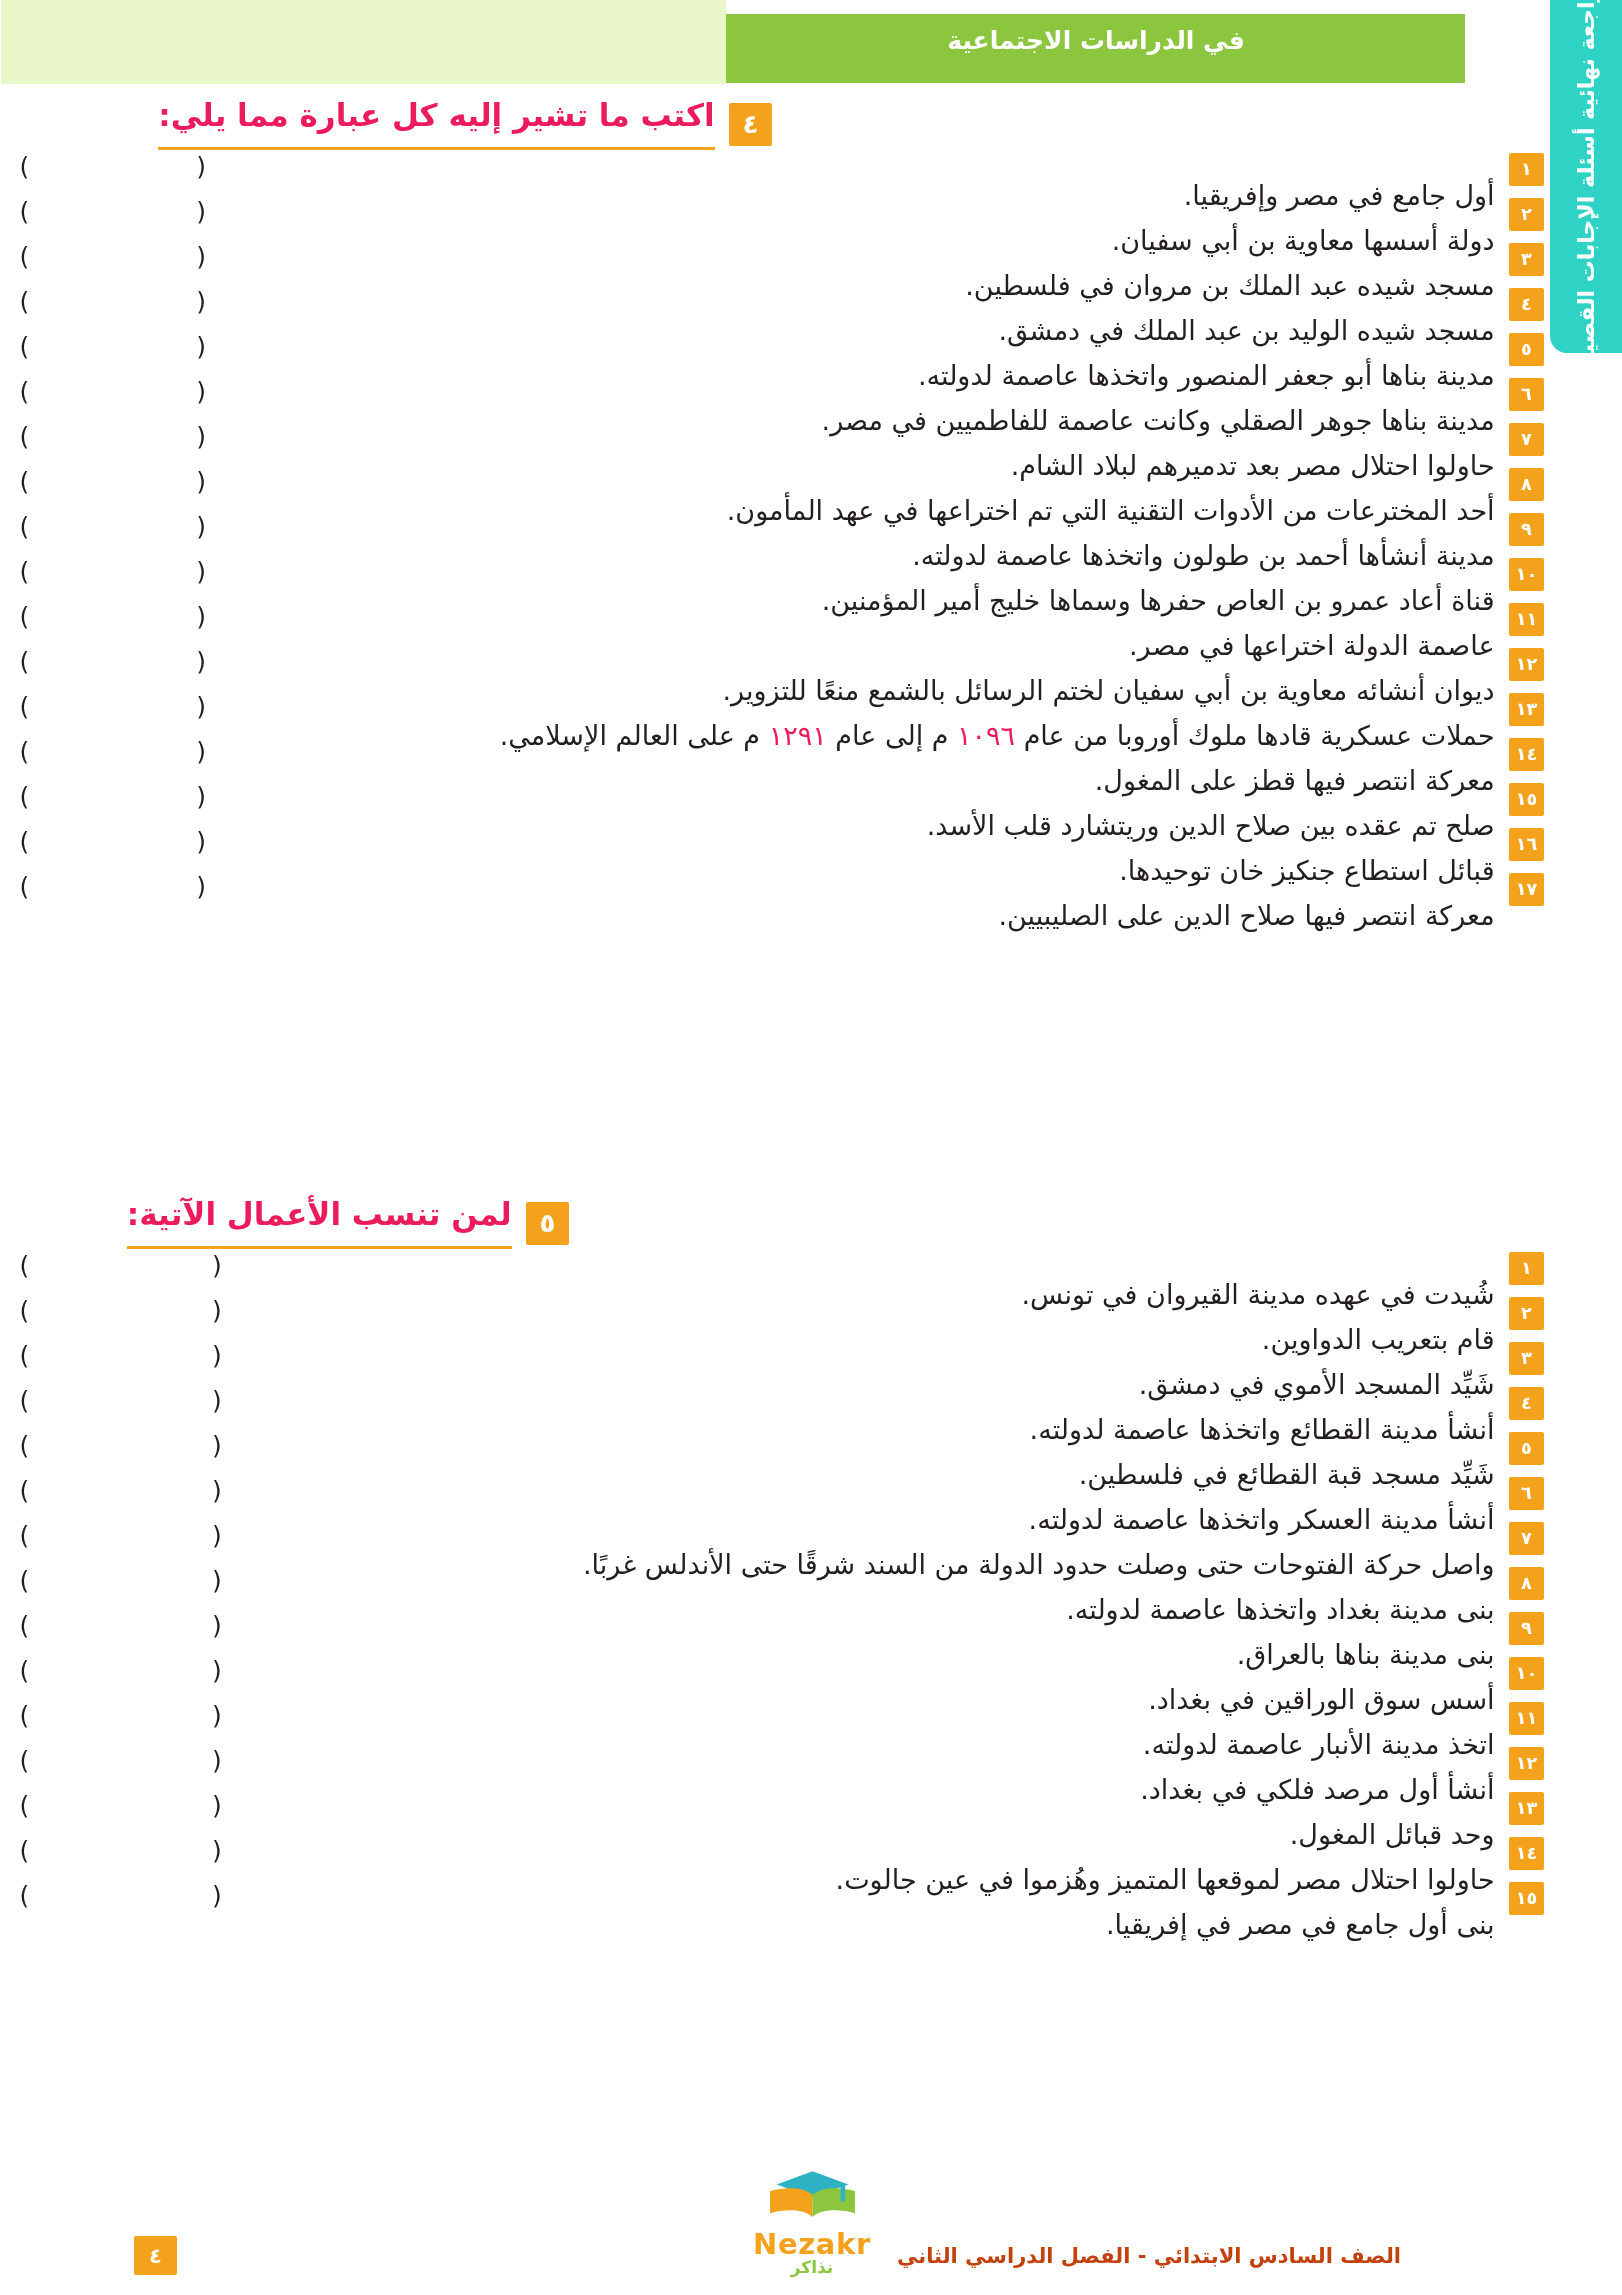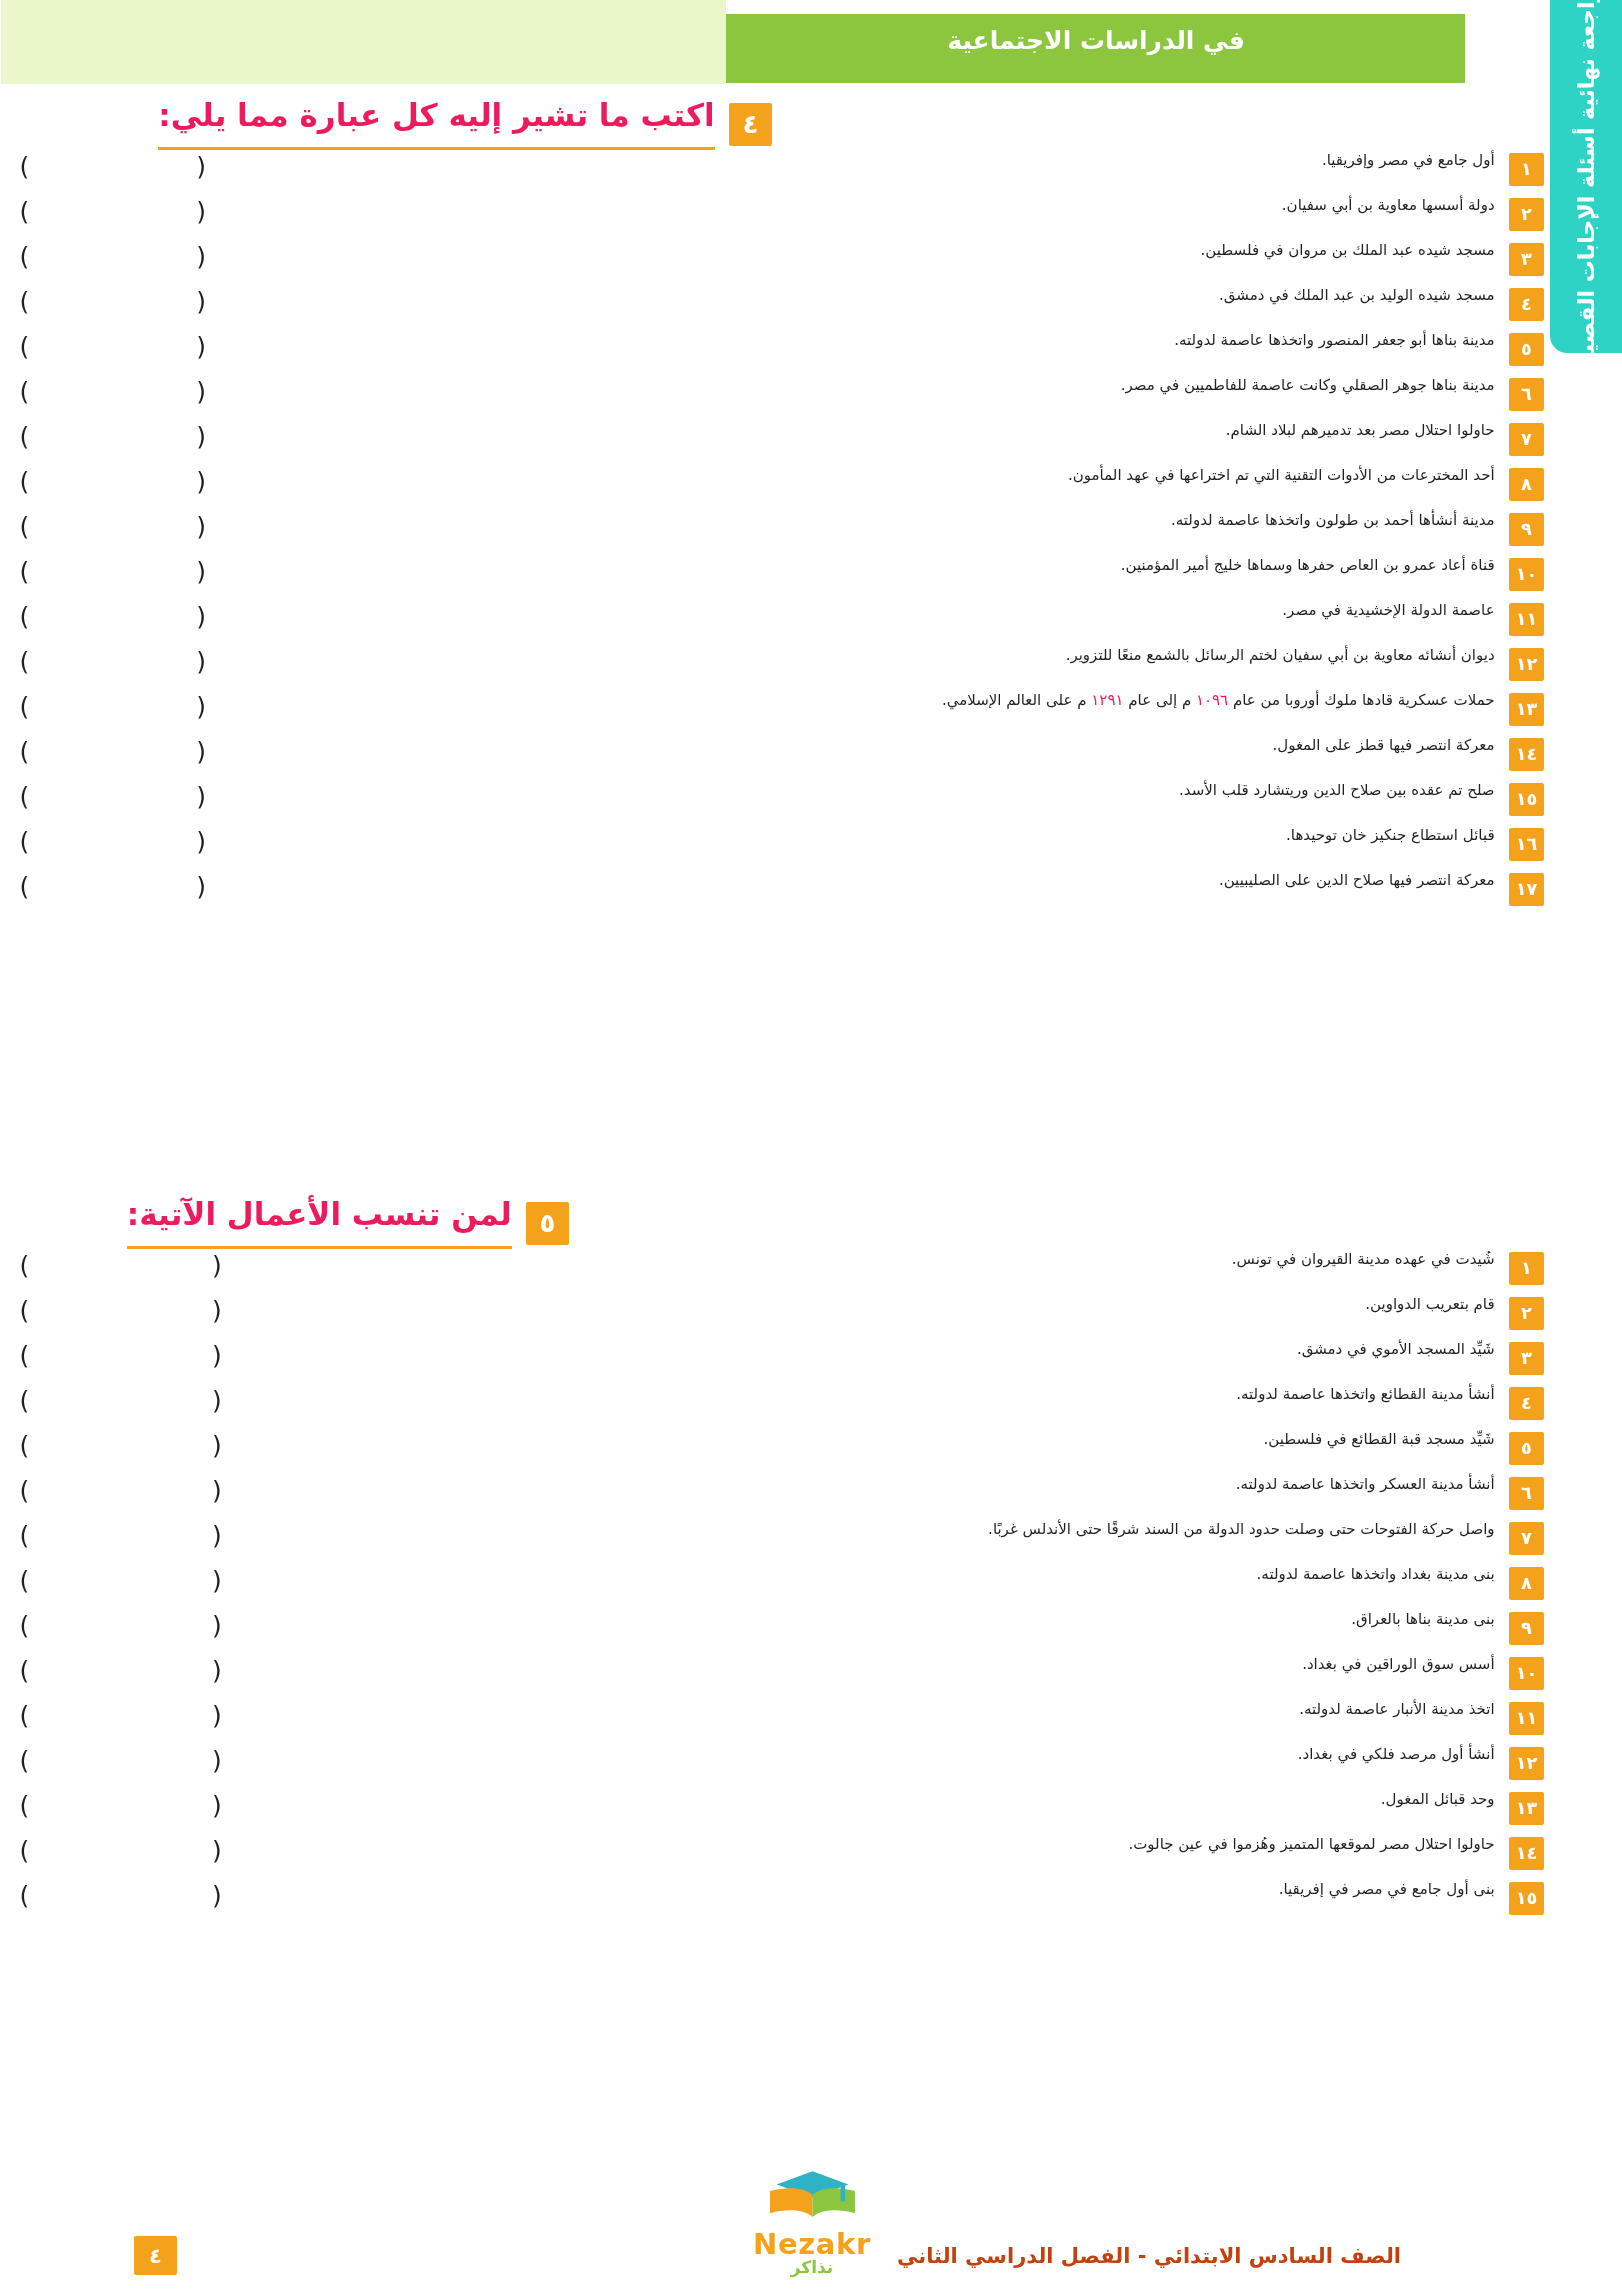--- a/index.html
+++ b/index.html
@@ -120,25 +120,26 @@
     font-weight: bold;
     display: flex;
     align-items: center;
     justify-content: center;
     border-radius: 2px;
     margin-top: 2.6px;
     flex: 0 0 auto;
   }
   .qtext {
     margin-right: 14.4px;
-    font-size: 15px;
+    font-size: 27px;
     line-height: 1.45;
     white-space: nowrap;
     color: #231f20;
     flex: 0 0 auto;
+    margin-top: 26px;
   }
   .qtext .num-red { color: #ec1c5c; }
   .ans-paren {
     margin-right: auto;
     font-size: 25px;
     color: #231f20;
     letter-spacing: 0;
     white-space: pre;
     padding-left: 19.6px;
     line-height: 1.35;
@@ -255,21 +256,21 @@
         <div class="qtext">مدينة أنشأها أحمد بن طولون واتخذها عاصمة لدولته.</div>
         <div class="ans-paren">(                     )</div>
       </div>
       <div class="qrow">
         <div class="qnum">١٠</div>
         <div class="qtext">قناة أعاد عمرو بن العاص حفرها وسماها خليج أمير المؤمنين.</div>
         <div class="ans-paren">(                     )</div>
       </div>
       <div class="qrow">
         <div class="qnum">١١</div>
-        <div class="qtext">عاصمة الدولة الإخشيدية في مصر.</div>
+        <div class="qtext">عاصمة الدولة اختراعها في مصر.</div>
         <div class="ans-paren">(                     )</div>
       </div>
       <div class="qrow">
         <div class="qnum">١٢</div>
         <div class="qtext">ديوان أنشائه معاوية بن أبي سفيان لختم الرسائل بالشمع منعًا للتزوير.</div>
         <div class="ans-paren">(                     )</div>
       </div>
       <div class="qrow">
         <div class="qnum">١٣</div>
         <div class="qtext">حملات عسكرية قادها ملوك أوروبا من عام <span class="num-red">١٠٩٦</span> م إلى عام <span class="num-red">١٢٩١</span> م على العالم الإسلامي.</div>

